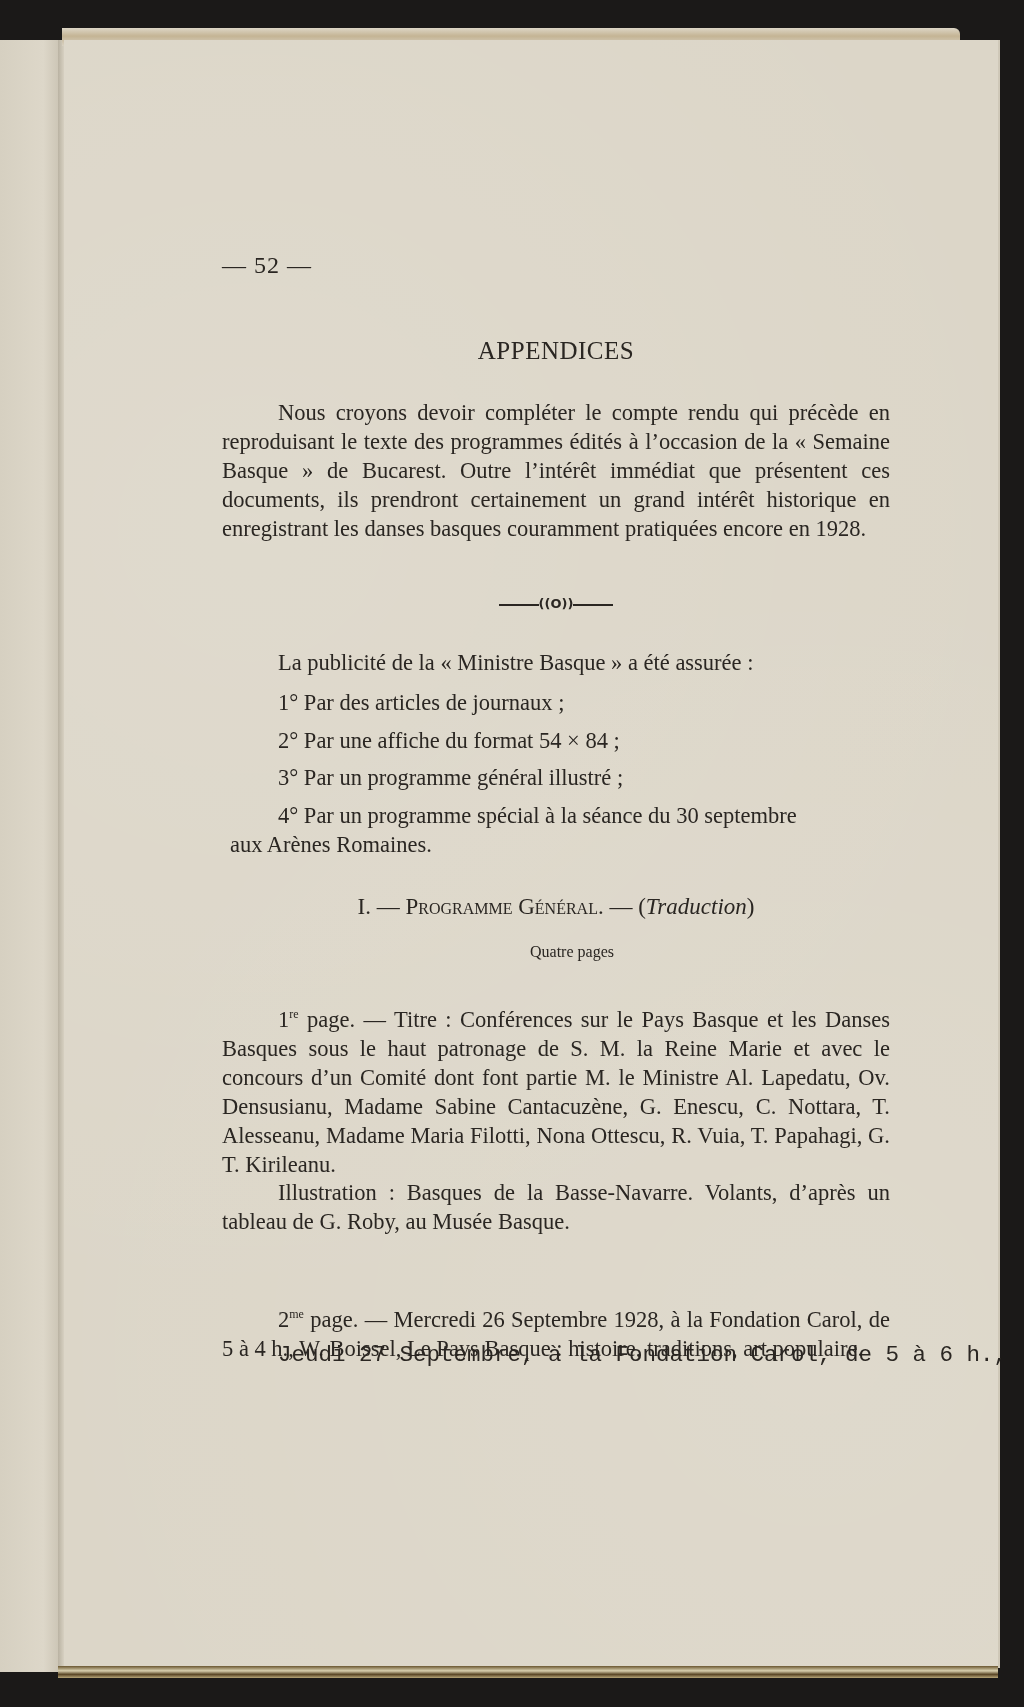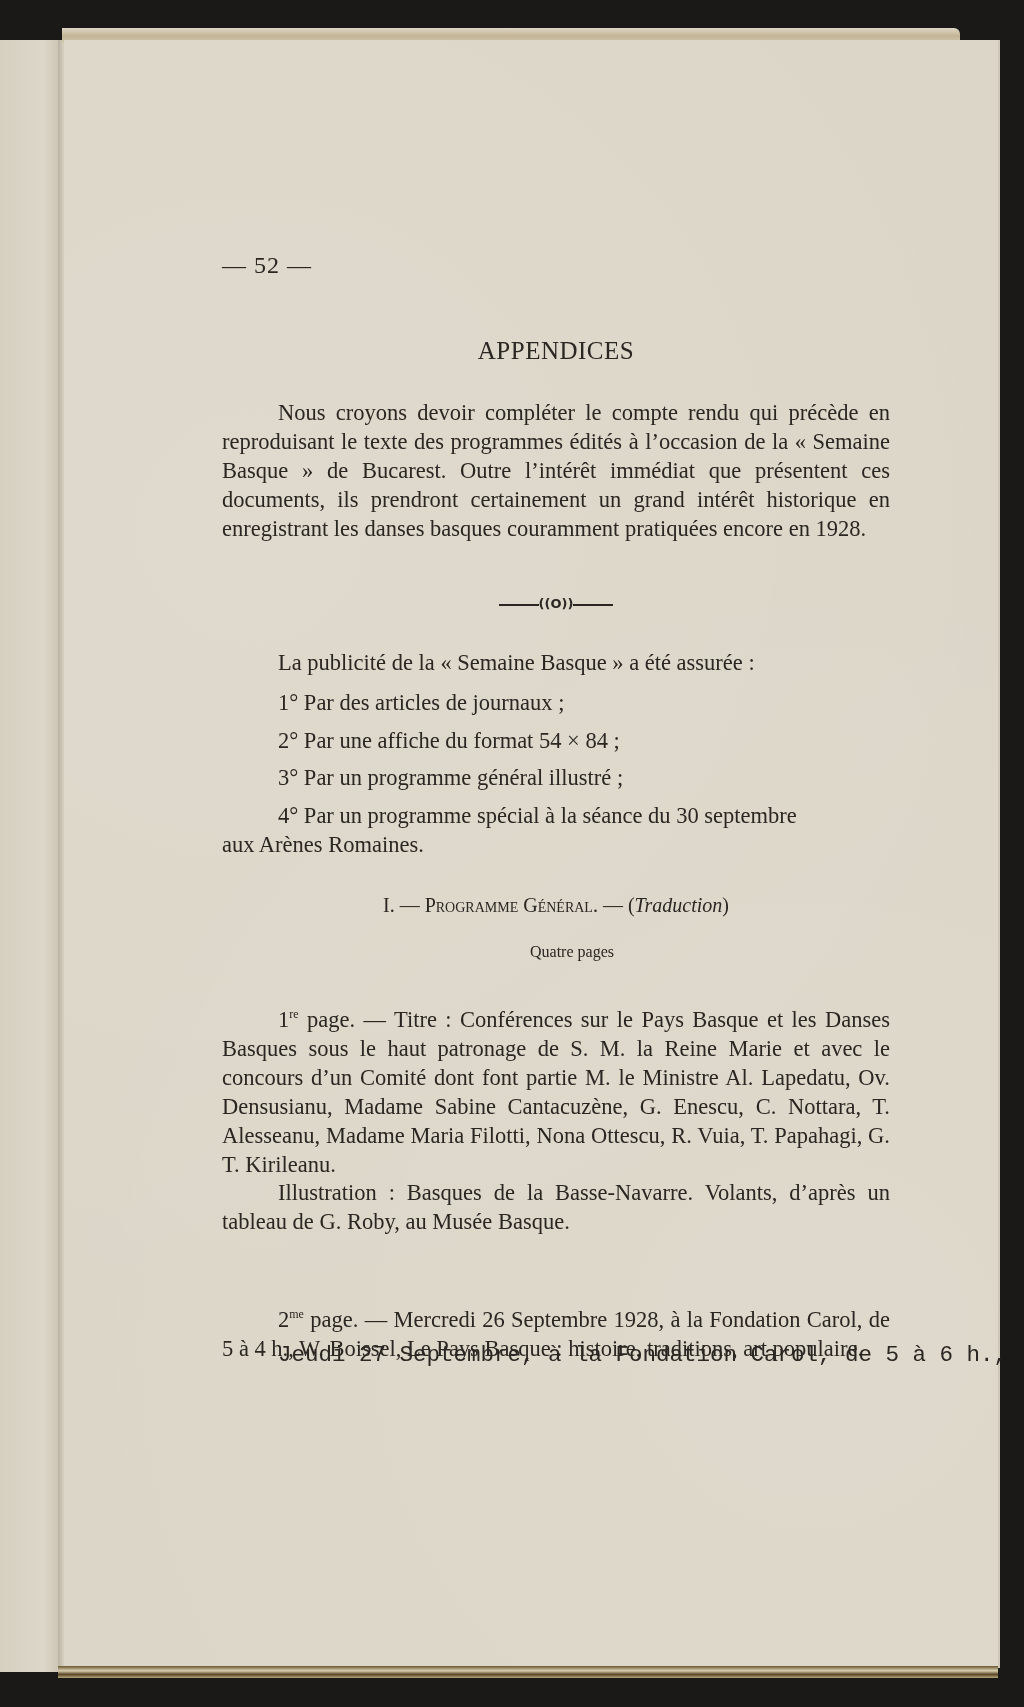--- a/index.html
+++ b/index.html
@@ -115,21 +115,21 @@
     left: 56px;
     font-size: 22.5px;
     white-space: nowrap;
   }
   .section-title {
     position: absolute;
     left: 0;
     width: 668px;
     top: 894px;
     text-align: center;
-    font-size: 20px;
+    font-size: 23px;
   }
   .section-title .sc { font-variant: small-caps; }
   .section-title .it { font-style: italic; }
   .sub-title {
     position: absolute;
     left: 16px;
     width: 668px;
     top: 943px;
     text-align: center;
     font-size: 16px;
@@ -149,26 +149,26 @@
 <div class="content">
   <div class="page-number">— 52 —</div>
   <div class="heading">APPENDICES</div>
 
   <div class="para" style="top:398px;"><span class="indent"></span><span>Nous croyons devoir compléter le compte rendu qui précède en reproduisant le texte des programmes édités à l’occasion de la « Semaine Basque » de Bucarest. Outre l’intérêt immédiat que présentent ces documents, ils prendront certainement un grand intérêt historique en enregistrant les danses basques couramment pratiquées encore en 1928.</span></div>
 
   <div class="ornament">
     <span class="rule"></span><span>((O))</span><span class="rule"></span>
   </div>
 
-  <div class="line" style="top:650px;">La publicité de la « Semaine Basque » a été assurée :</div>
+  <div class="line" style="top:650px;">La publicité de la « Ministre Basque » a été assurée :</div>
   <div class="line" style="top:690px;">1° Par des articles de journaux ;</div>
   <div class="line" style="top:728px;">2° Par une affiche du format 54 × 84 ;</div>
   <div class="line" style="top:765px;">3° Par un programme général illustré ;</div>
   <div class="line" style="top:803px;">4° Par un programme spécial à la séance du 30 septembre</div>
-  <div class="line" style="top:832px; left:0;">aux Arènes Romaines.</div>
+  <div class="line" style="top:832px; left:8px;">aux Arènes Romaines.</div>
 
   <div class="section-title">
     <span>I. — </span><span class="sc">Programme Général.</span><span> — (</span><span class="it">Traduction</span><span>)</span>
   </div>
   <div class="sub-title">Quatre pages</div>
 
   <div class="para" style="top:1000px;"><span class="indent"></span><span>1</span><sup>re</sup><span> page. — </span><span class="it">Titre</span><span> : Conférences sur le Pays Basque et les Danses Basques sous le haut patronage de S. M. la Reine Marie et avec le concours d’un Comité dont font partie M. le Ministre Al. Lapedatu, Ov. Densusianu, Madame Sabine Cantacuzène, G. Enescu, C. Nottara, T. Alesseanu, Madame Maria Filotti, Nona Ottescu, R. Vuia, T. Papahagi, G. T. Kirileanu.</span></div>
 
   <div class="para" style="top:1178px;"><span class="indent"></span><span class="it">Illustration</span><span> : Basques de la Basse-Navarre. Volants, d’après un tableau de G. Roby, au Musée Basque.</span></div>
 

